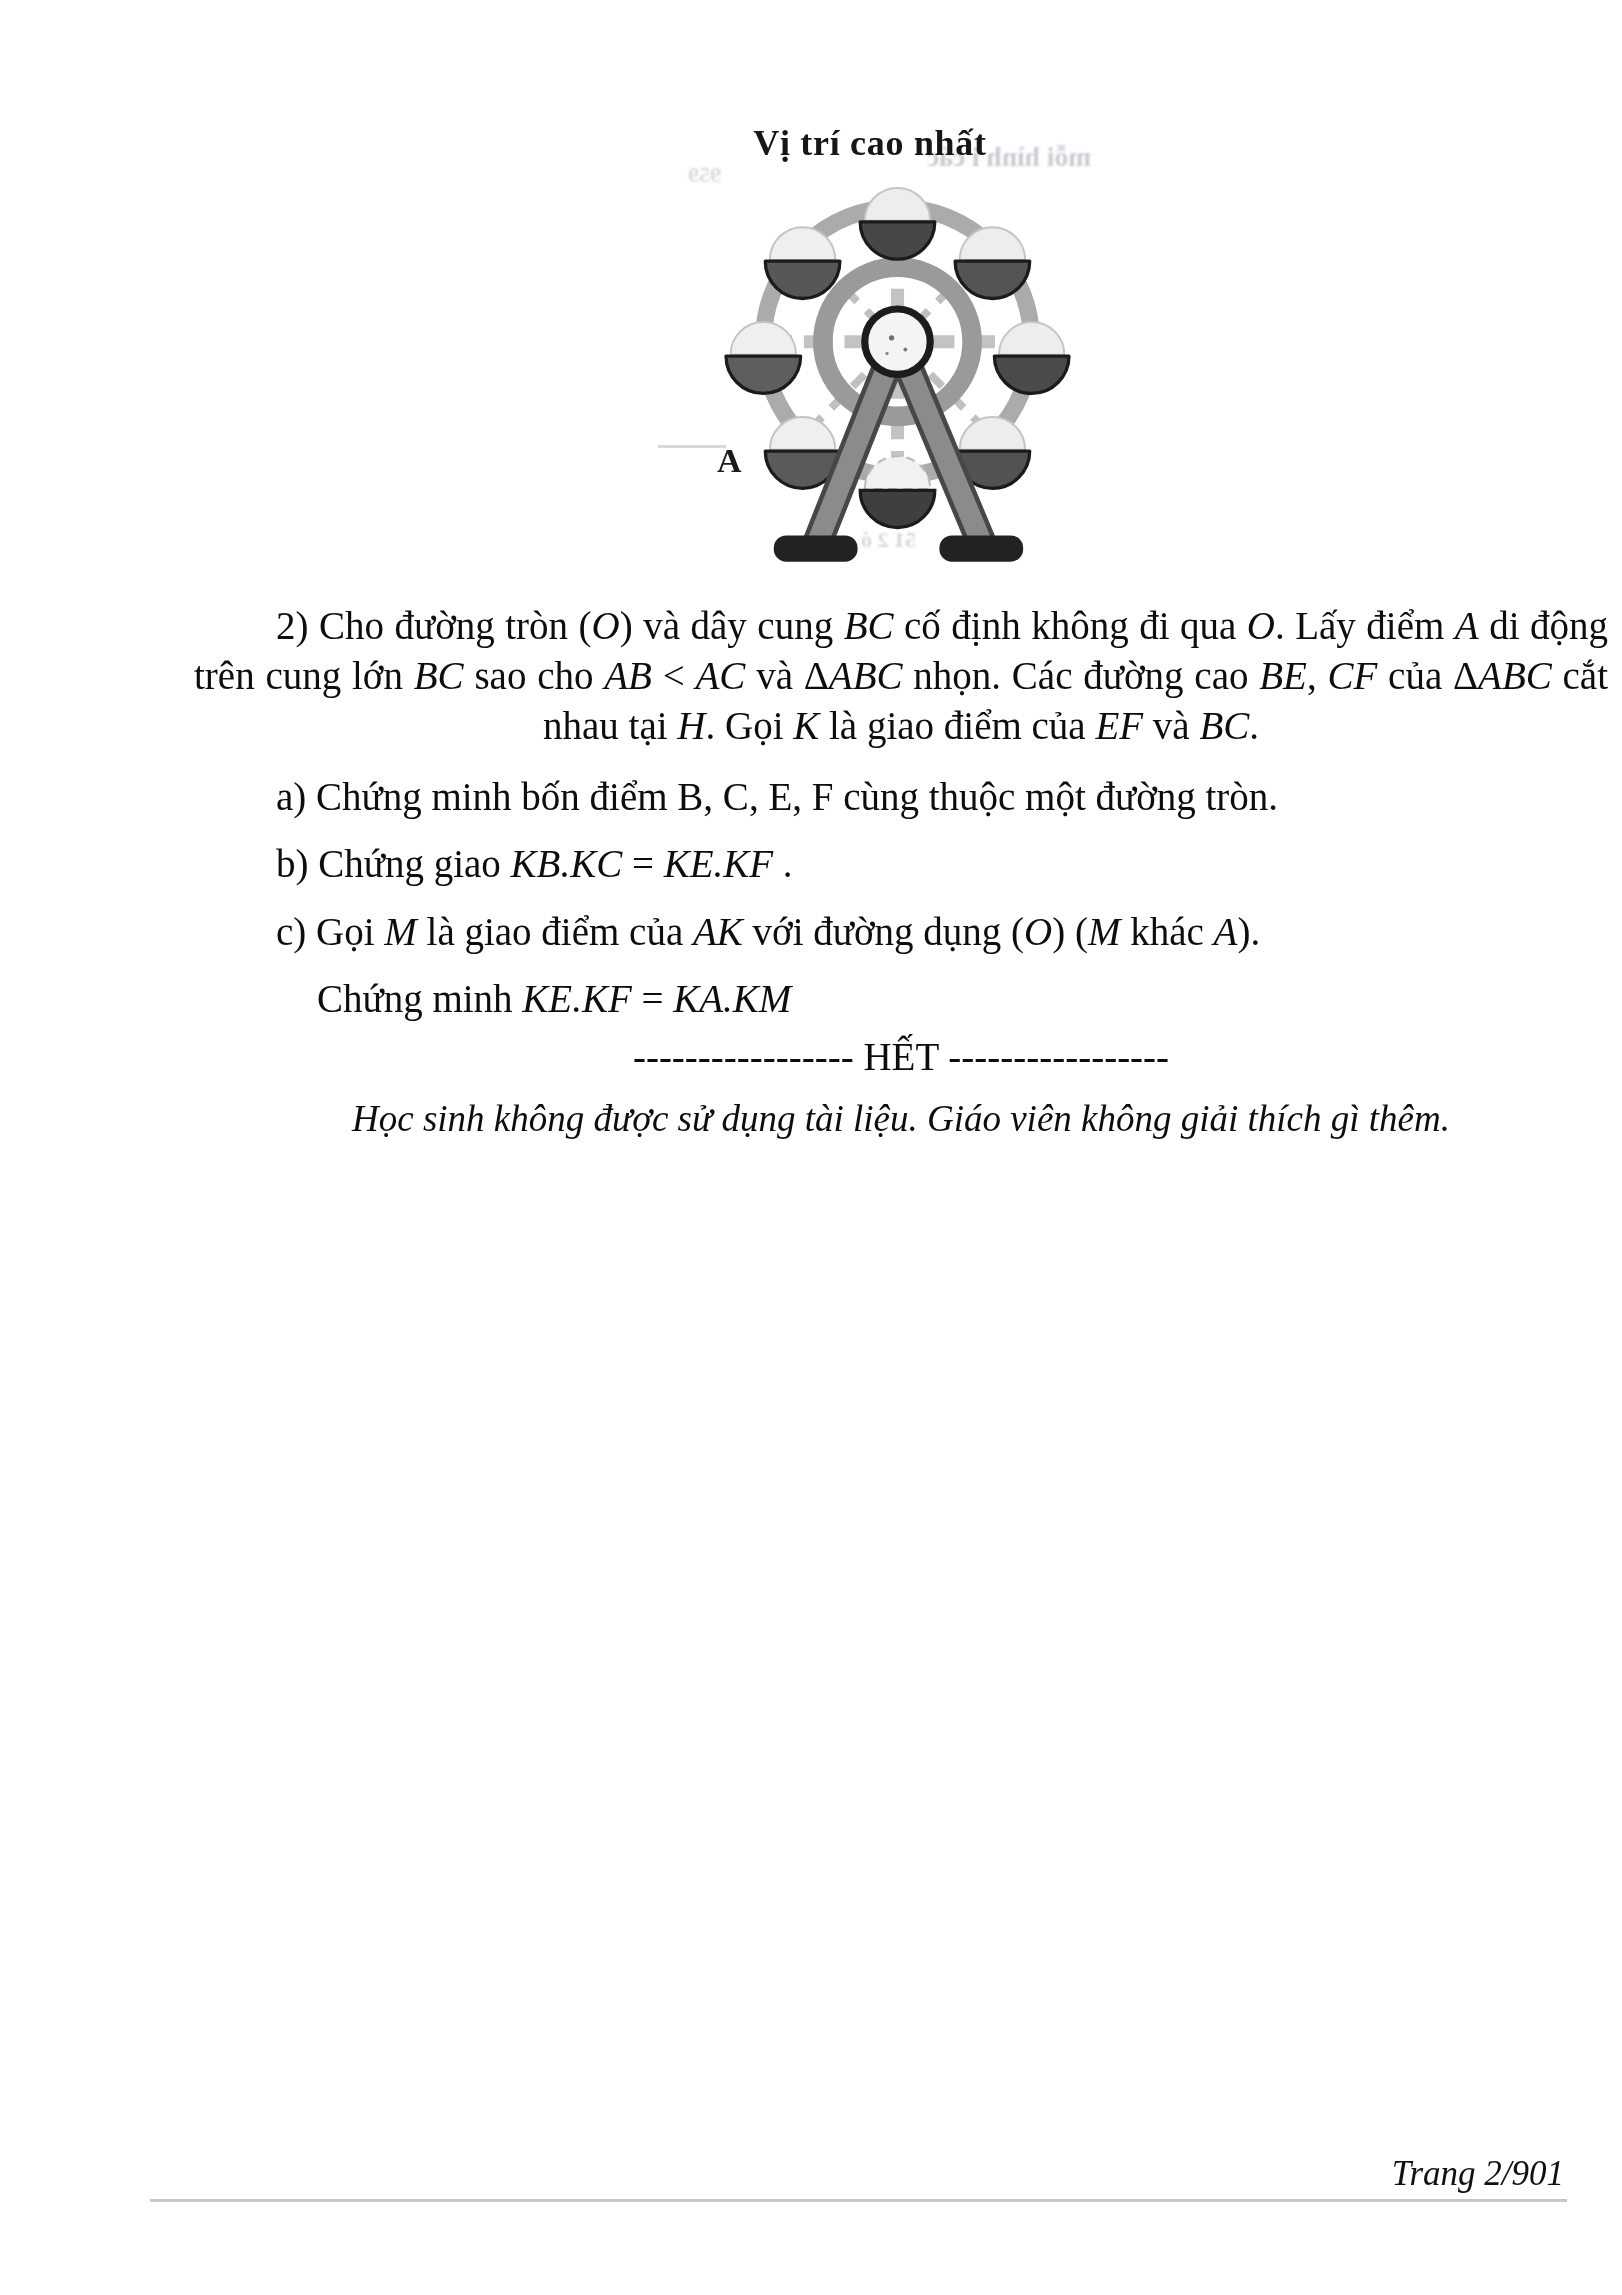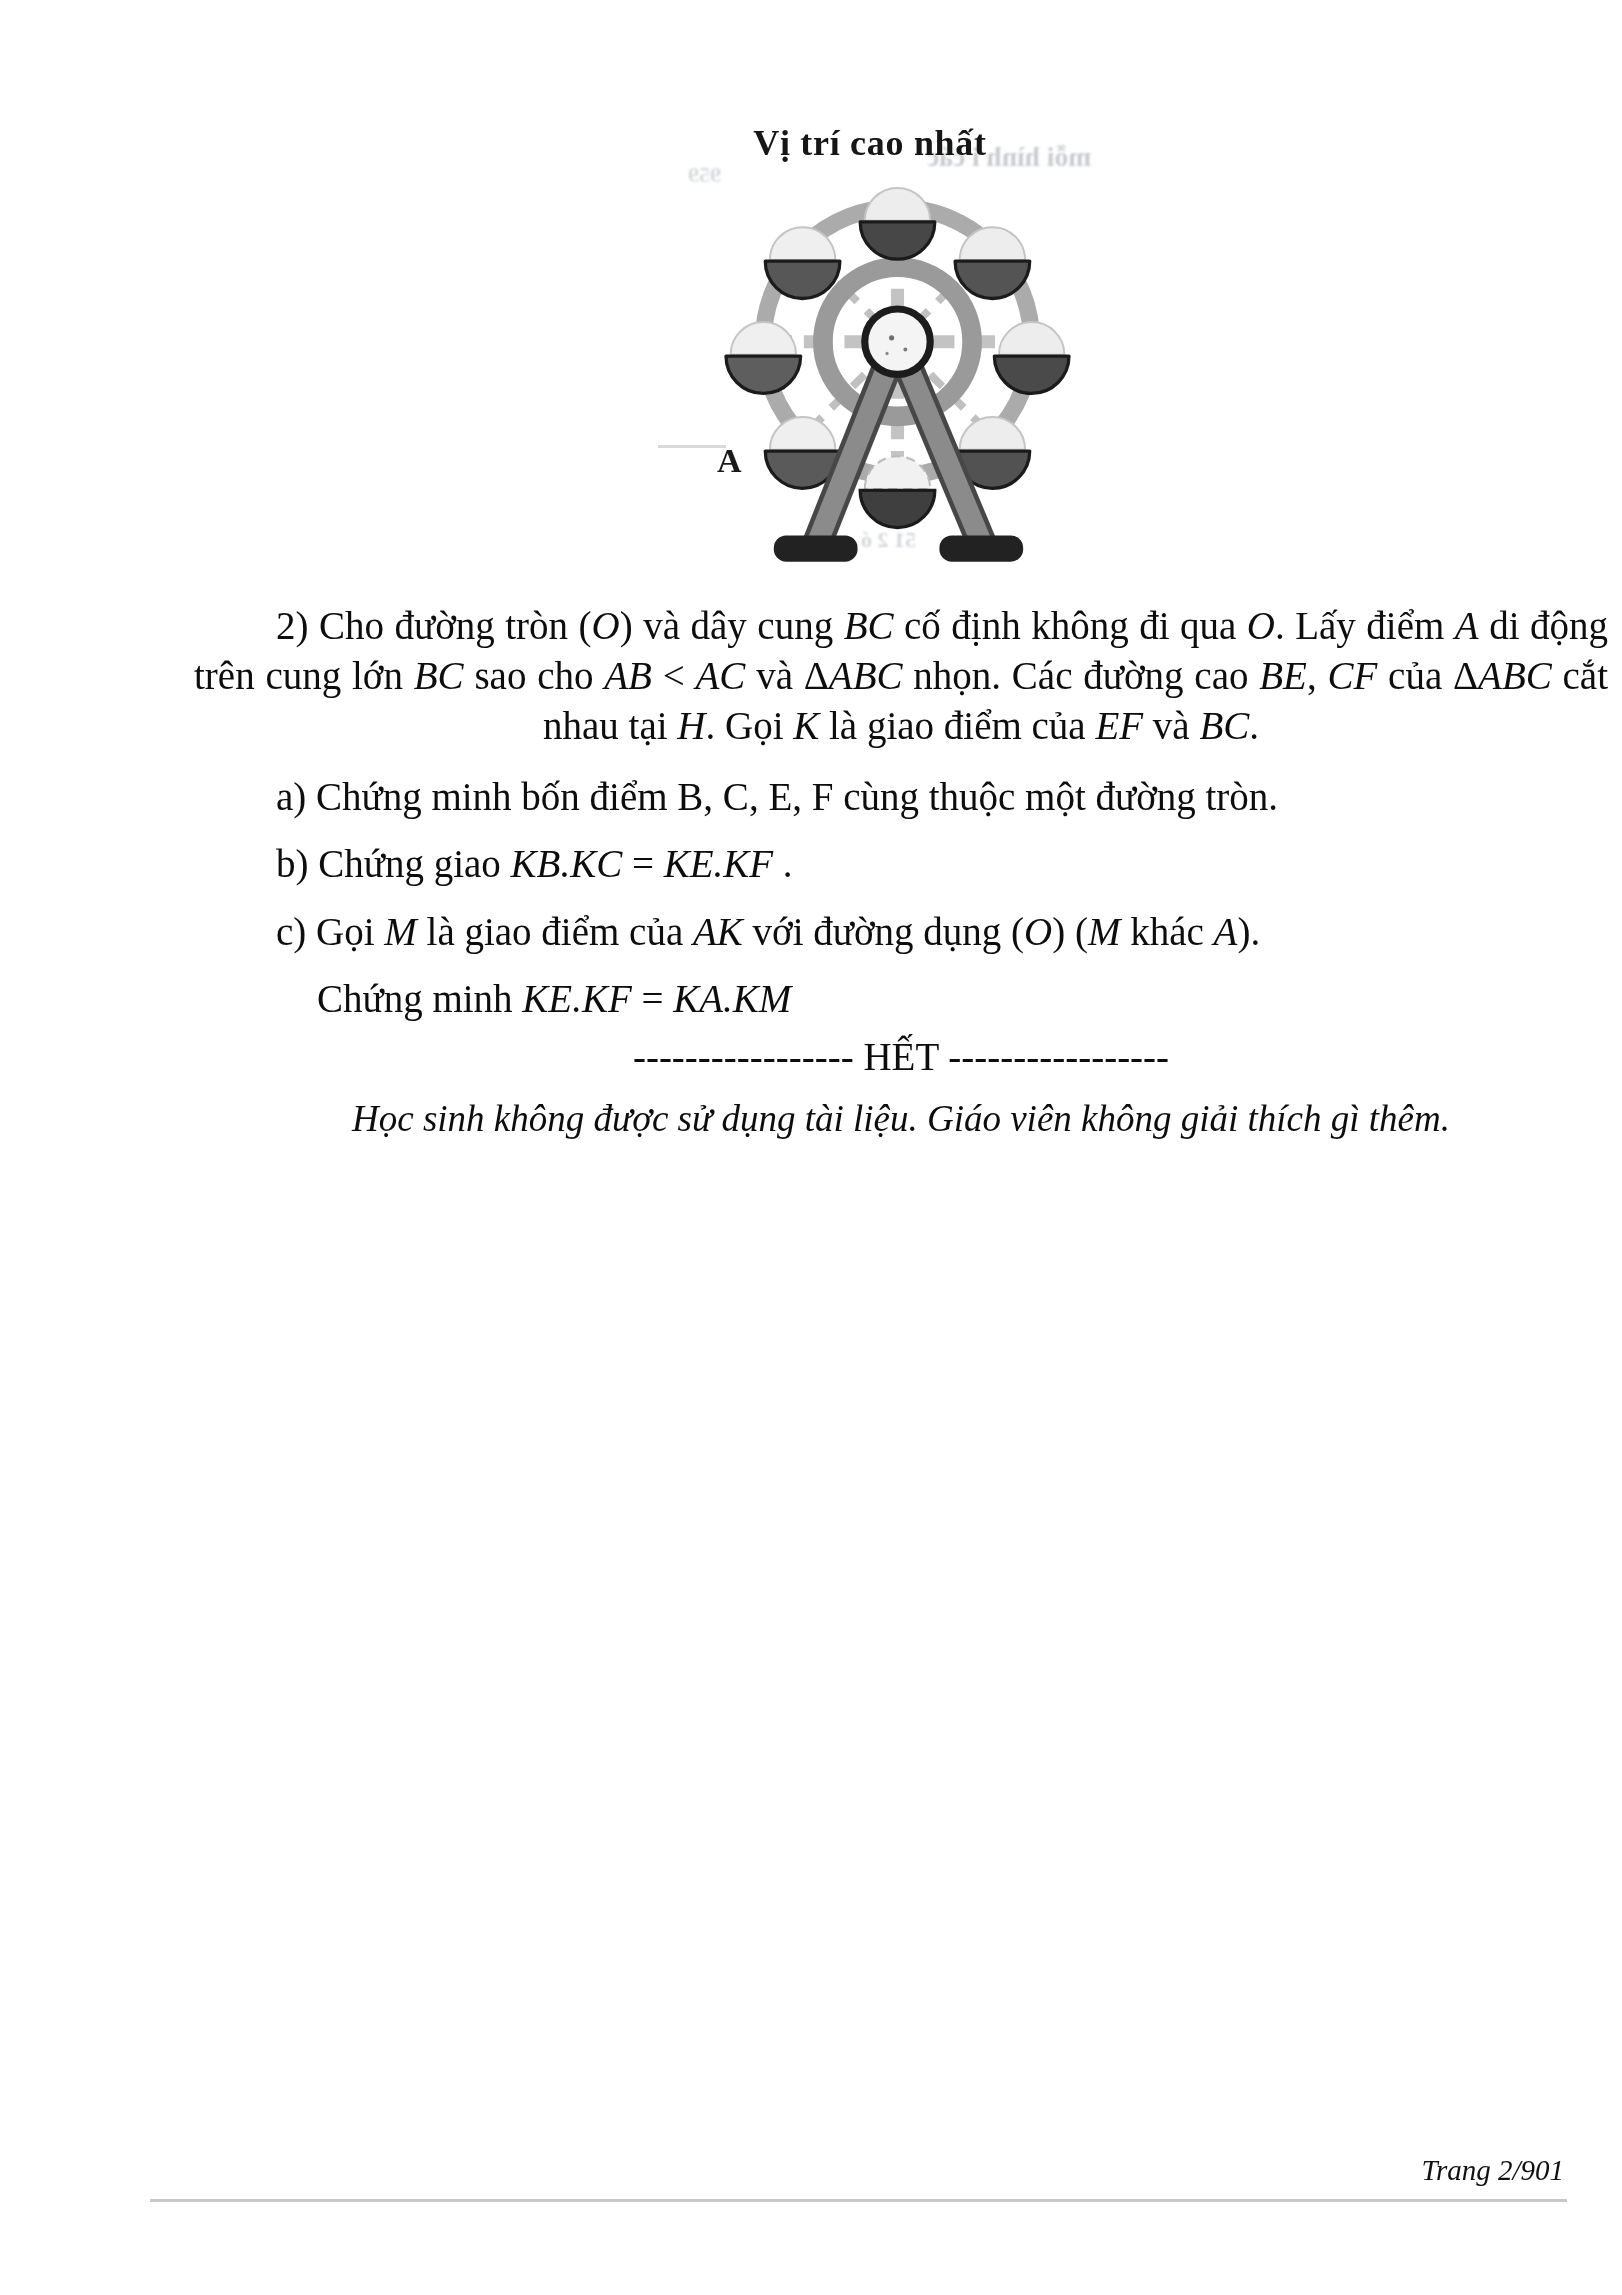--- a/index.html
+++ b/index.html
@@ -30,21 +30,21 @@
   .jline.indent{padding-left:82px;}
   .plain{text-align:center;}
   .item{padding-left:82px;}
   .proof{padding-left:123px;}
   .center{text-align:center;}
   .note{font-style:italic;font-size:37px;}
   i{font-style:italic;}
   
   .footer-label{
     position:absolute;left:150px;top:2154px;width:1414px;text-align:right;
-    font-style:italic;font-size:29px;color:#111;
+    font-style:italic;font-size:35px;color:#111;
   }
   .footer-rule{position:absolute;left:150px;top:2199px;width:1417px;height:2.6px;background:#c8c8c8;}
 </style>
 </head>
 <body>
 
 <div class="page">
 
   <div class="figure">
     <span class="artifact a1">mỗi hình i các</span>

